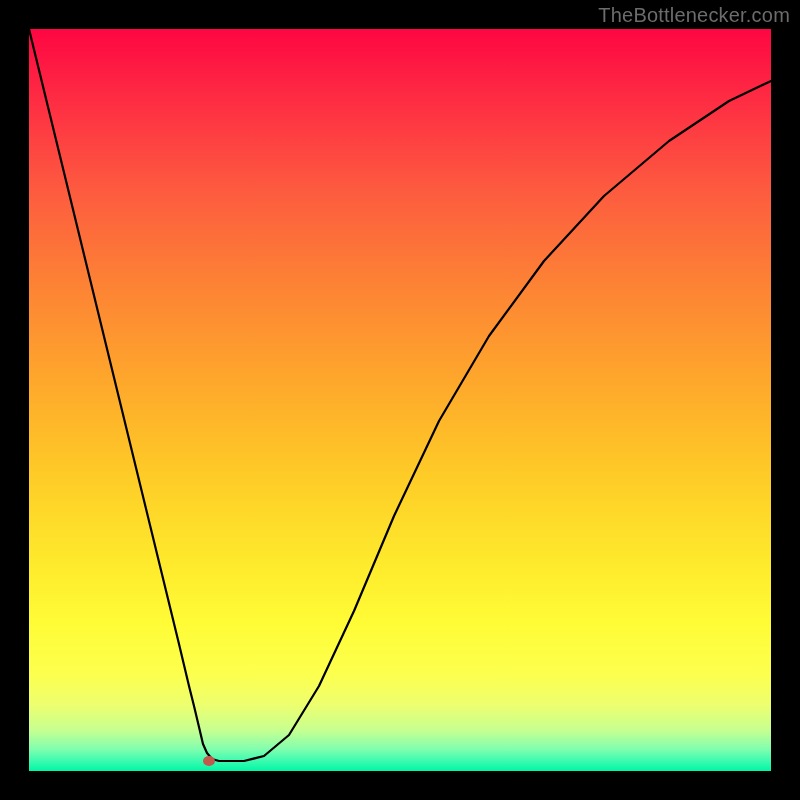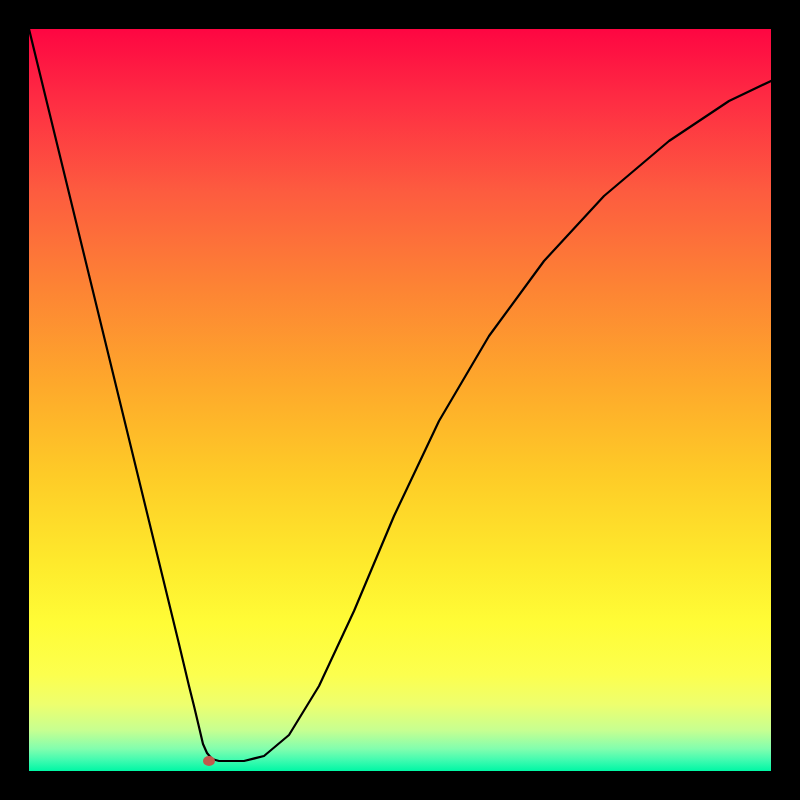--- a/index.html
+++ b/index.html
@@ -88,14 +88,15 @@
     </svg>
 
     <svg class="curve" viewBox="0 0 742 742" preserveAspectRatio="none">
       <path id="curve-path" d="M0 0 L20 82 L40 164 L60 246 L80 328 L100 410 L120 492 L140 574 L150 615 L155 636 L160 657 L165 677 L170 698 L174 715 L178 724 L183 730 L190 732 L200 732 L215 732 L235 727 L260 706 L290 657 L325 582 L365 487 L410 392 L460 307 L515 232 L575 167 L640 112 L700 72 L742 52" fill="none" stroke="#000" stroke-width="2.2" stroke-linecap="round" stroke-linejoin="round"></path>
     </svg>
 
     <div class="marker" style="left: 180px; top: 732px; background: rgb(193, 89, 76);"></div>
 
   </div>
 
+  <div class="watermark">TheBottlenecker.com</div>
 
 </div>
 
 </body></html>

